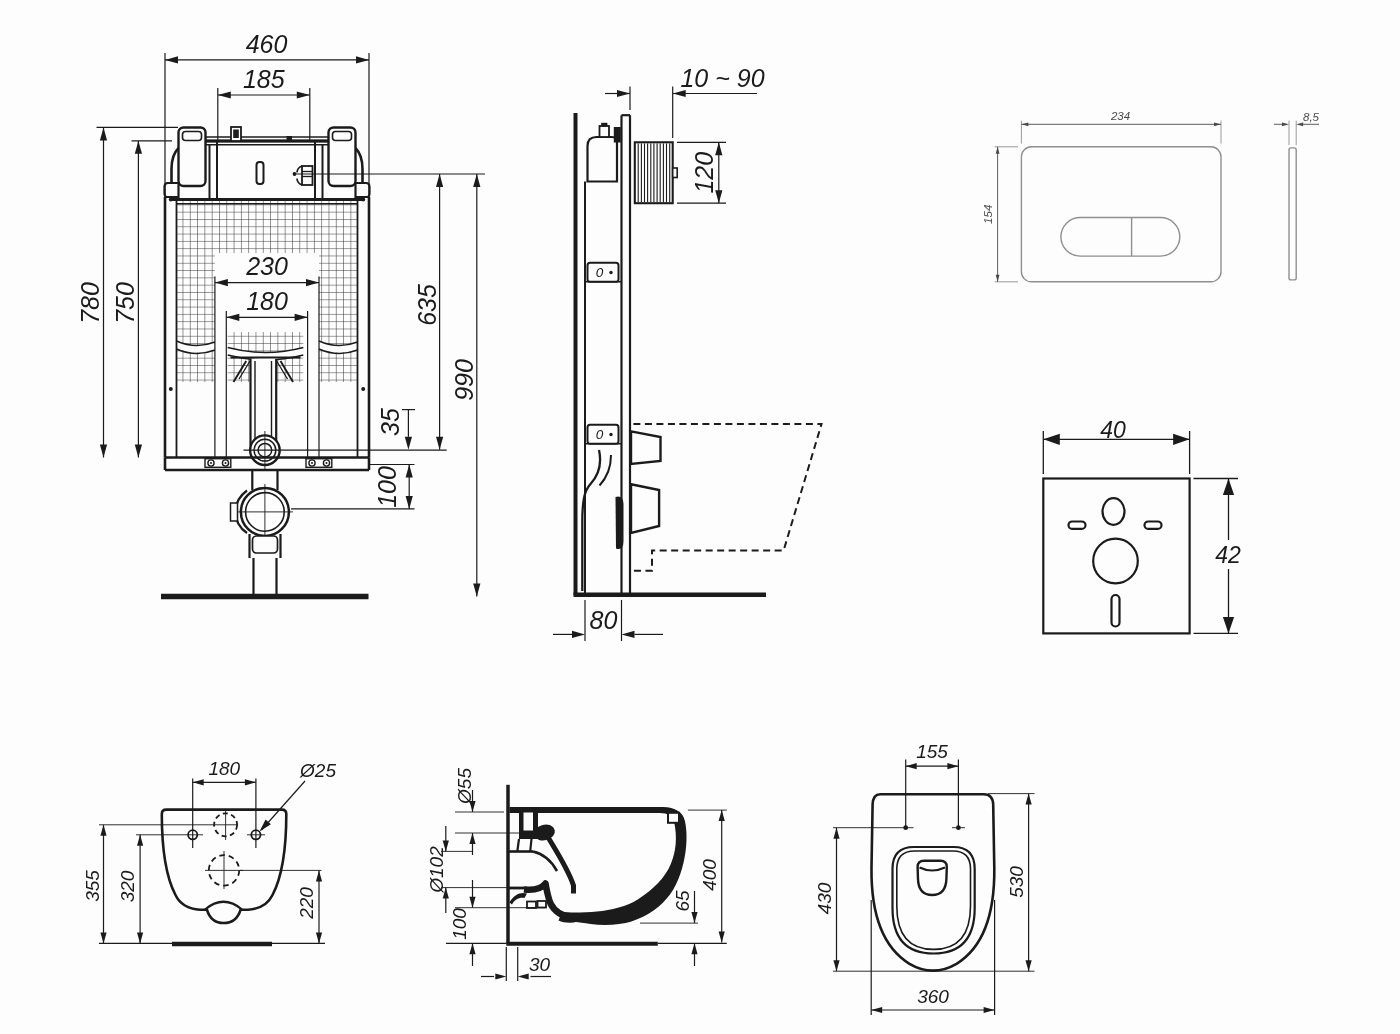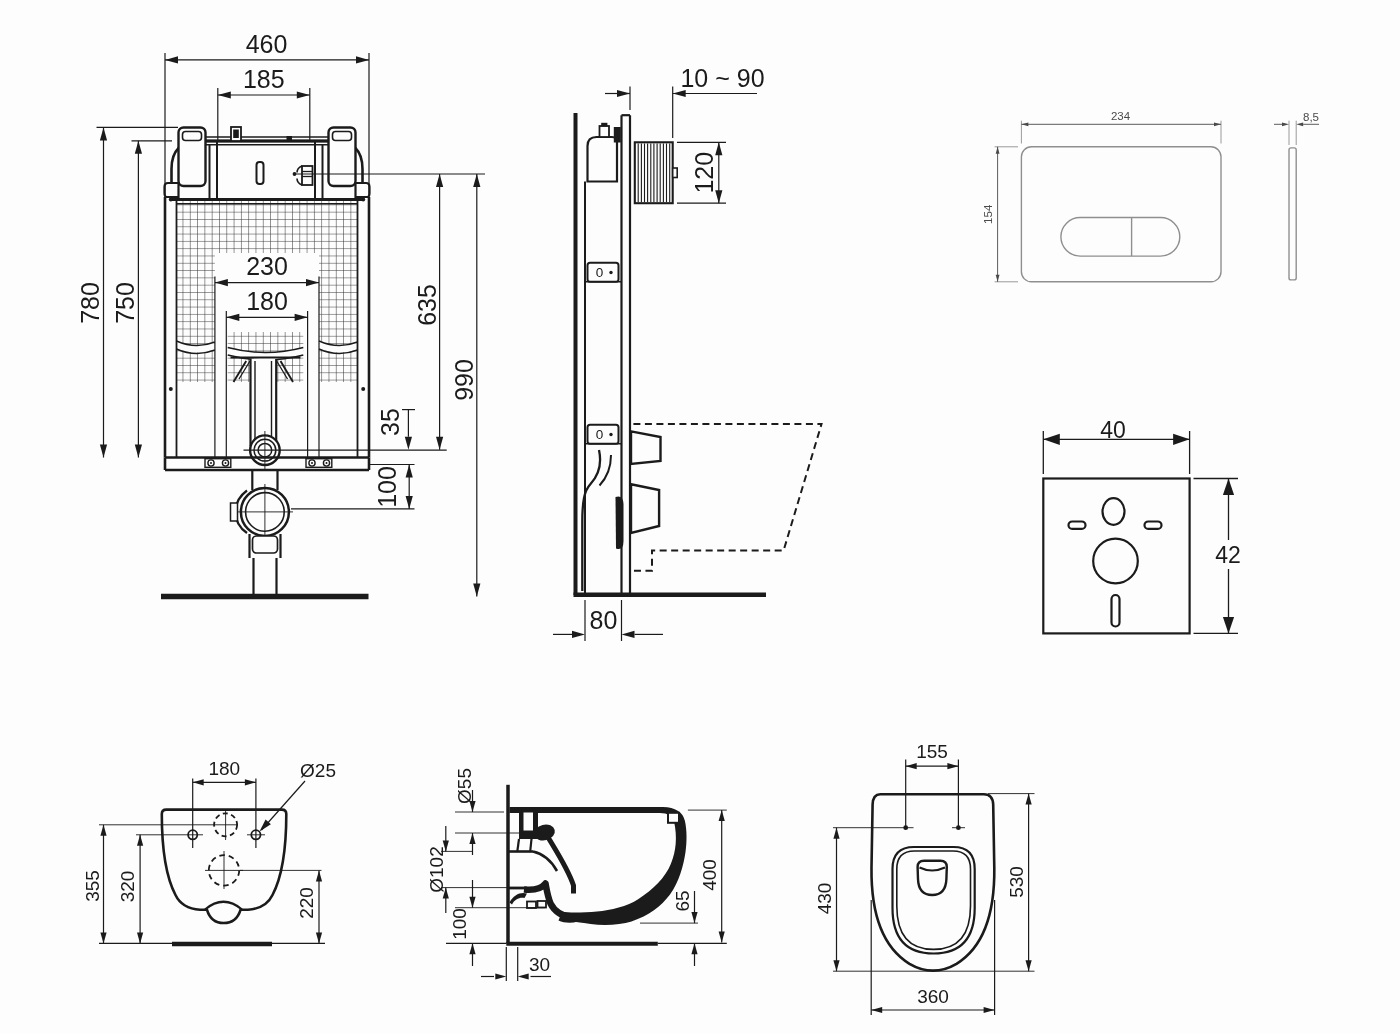--- a/index.html
+++ b/index.html
@@ -1,18 +1,18 @@
 <!DOCTYPE html>
 <html><head>
 <meta charset="utf-8">
 <style>
   html,body{margin:0;padding:0;background:#fdfdfd;}
   body{width:1400px;height:1034px;overflow:hidden;
        font-family:"Liberation Sans","DejaVu Sans",sans-serif;}
-  #canvas{position:relative;width:1300px;height:1034px;background:#fdfdfd;}
+  #canvas{position:relative;width:1300px;height:1034px;background:#fdfdfd;font-style:italic;}
   svg{position:absolute;left:0;top:0;}
   svg text{font-family:"Liberation Sans","DejaVu Sans",sans-serif;}
 </style>
 </head>
 <body>
 
 <div id="canvas">
 <svg width="1400" height="1034" viewBox="0 0 1400 1034">
 <defs>
 <pattern id="mesh" width="7.3" height="7.3" patternUnits="userSpaceOnUse">

